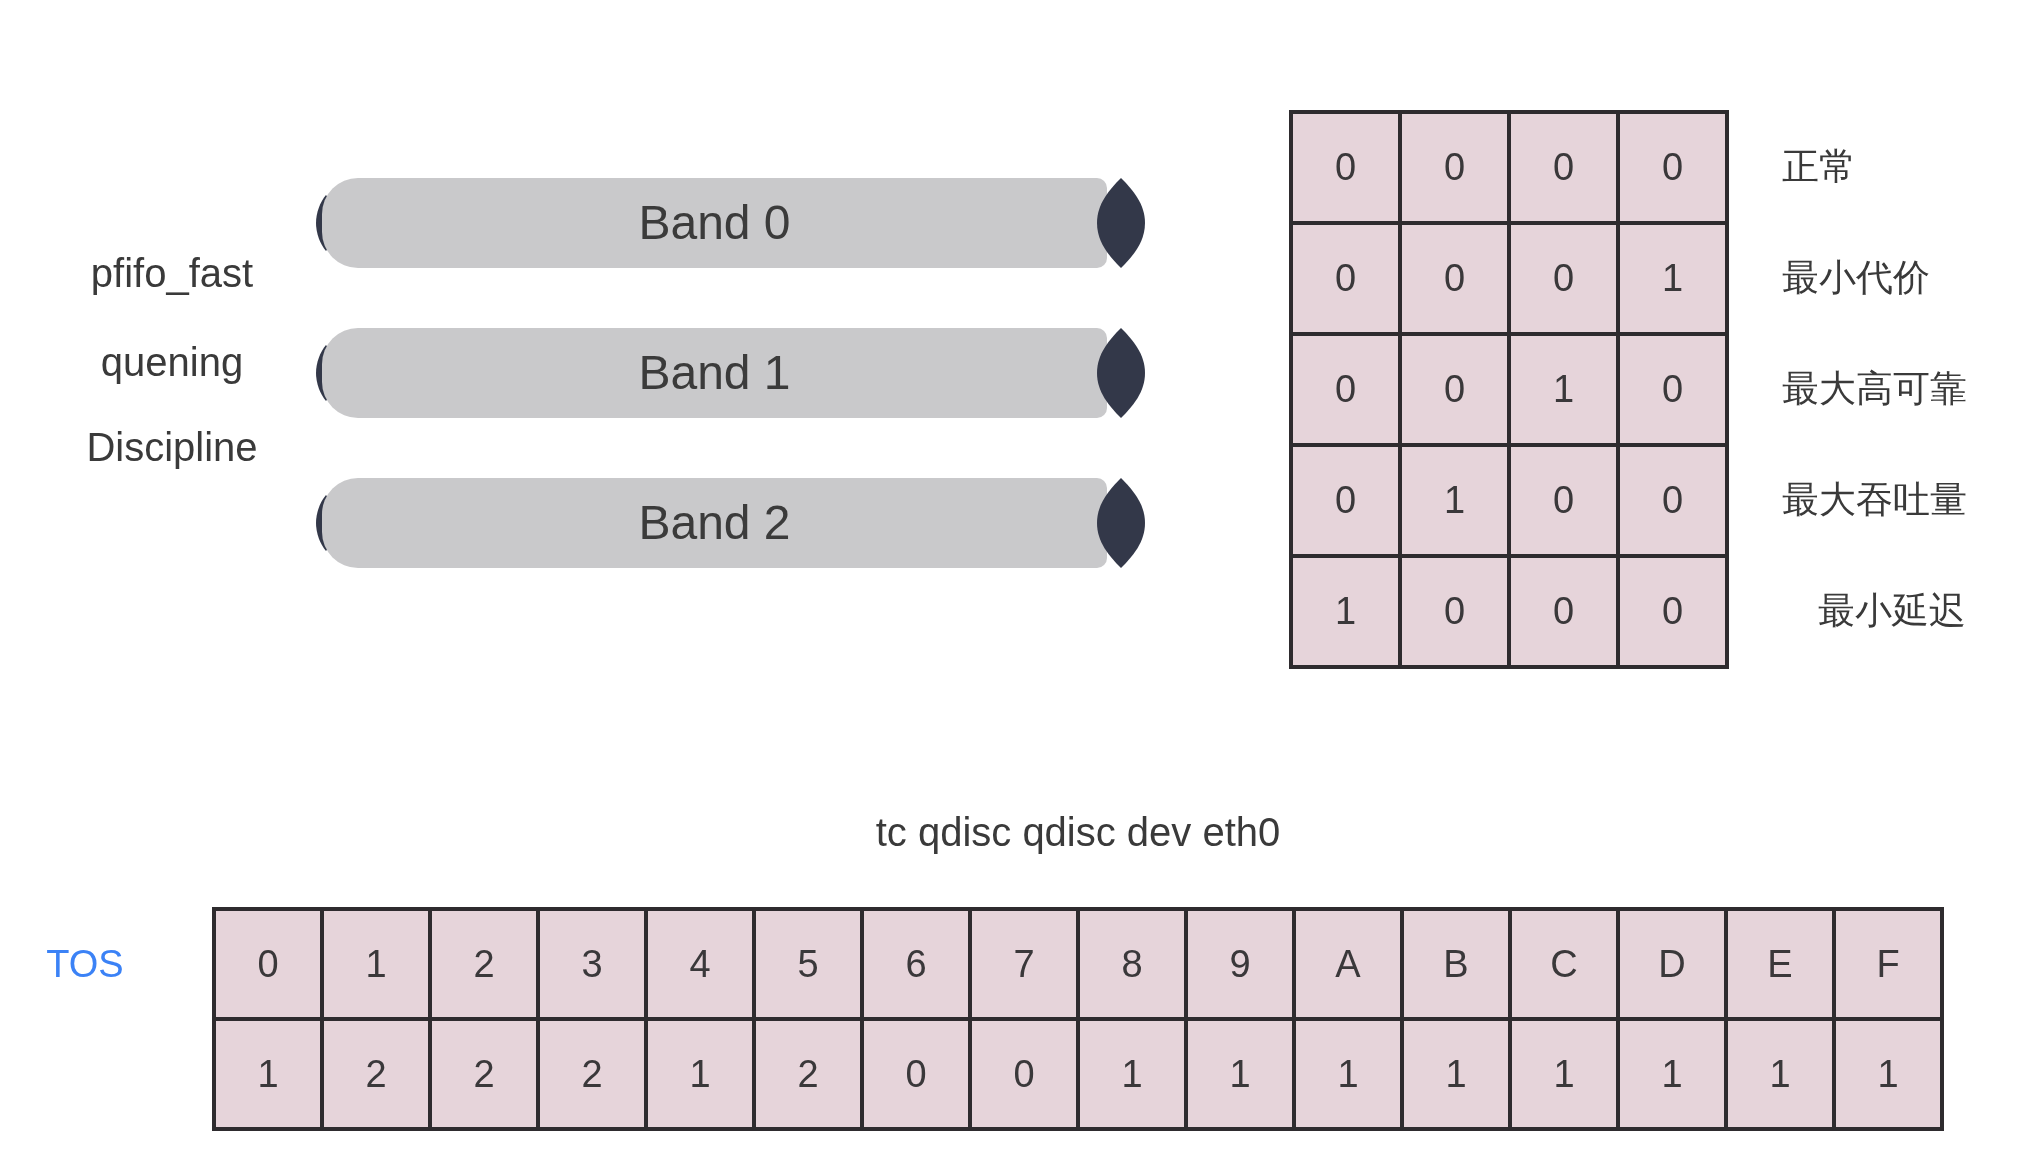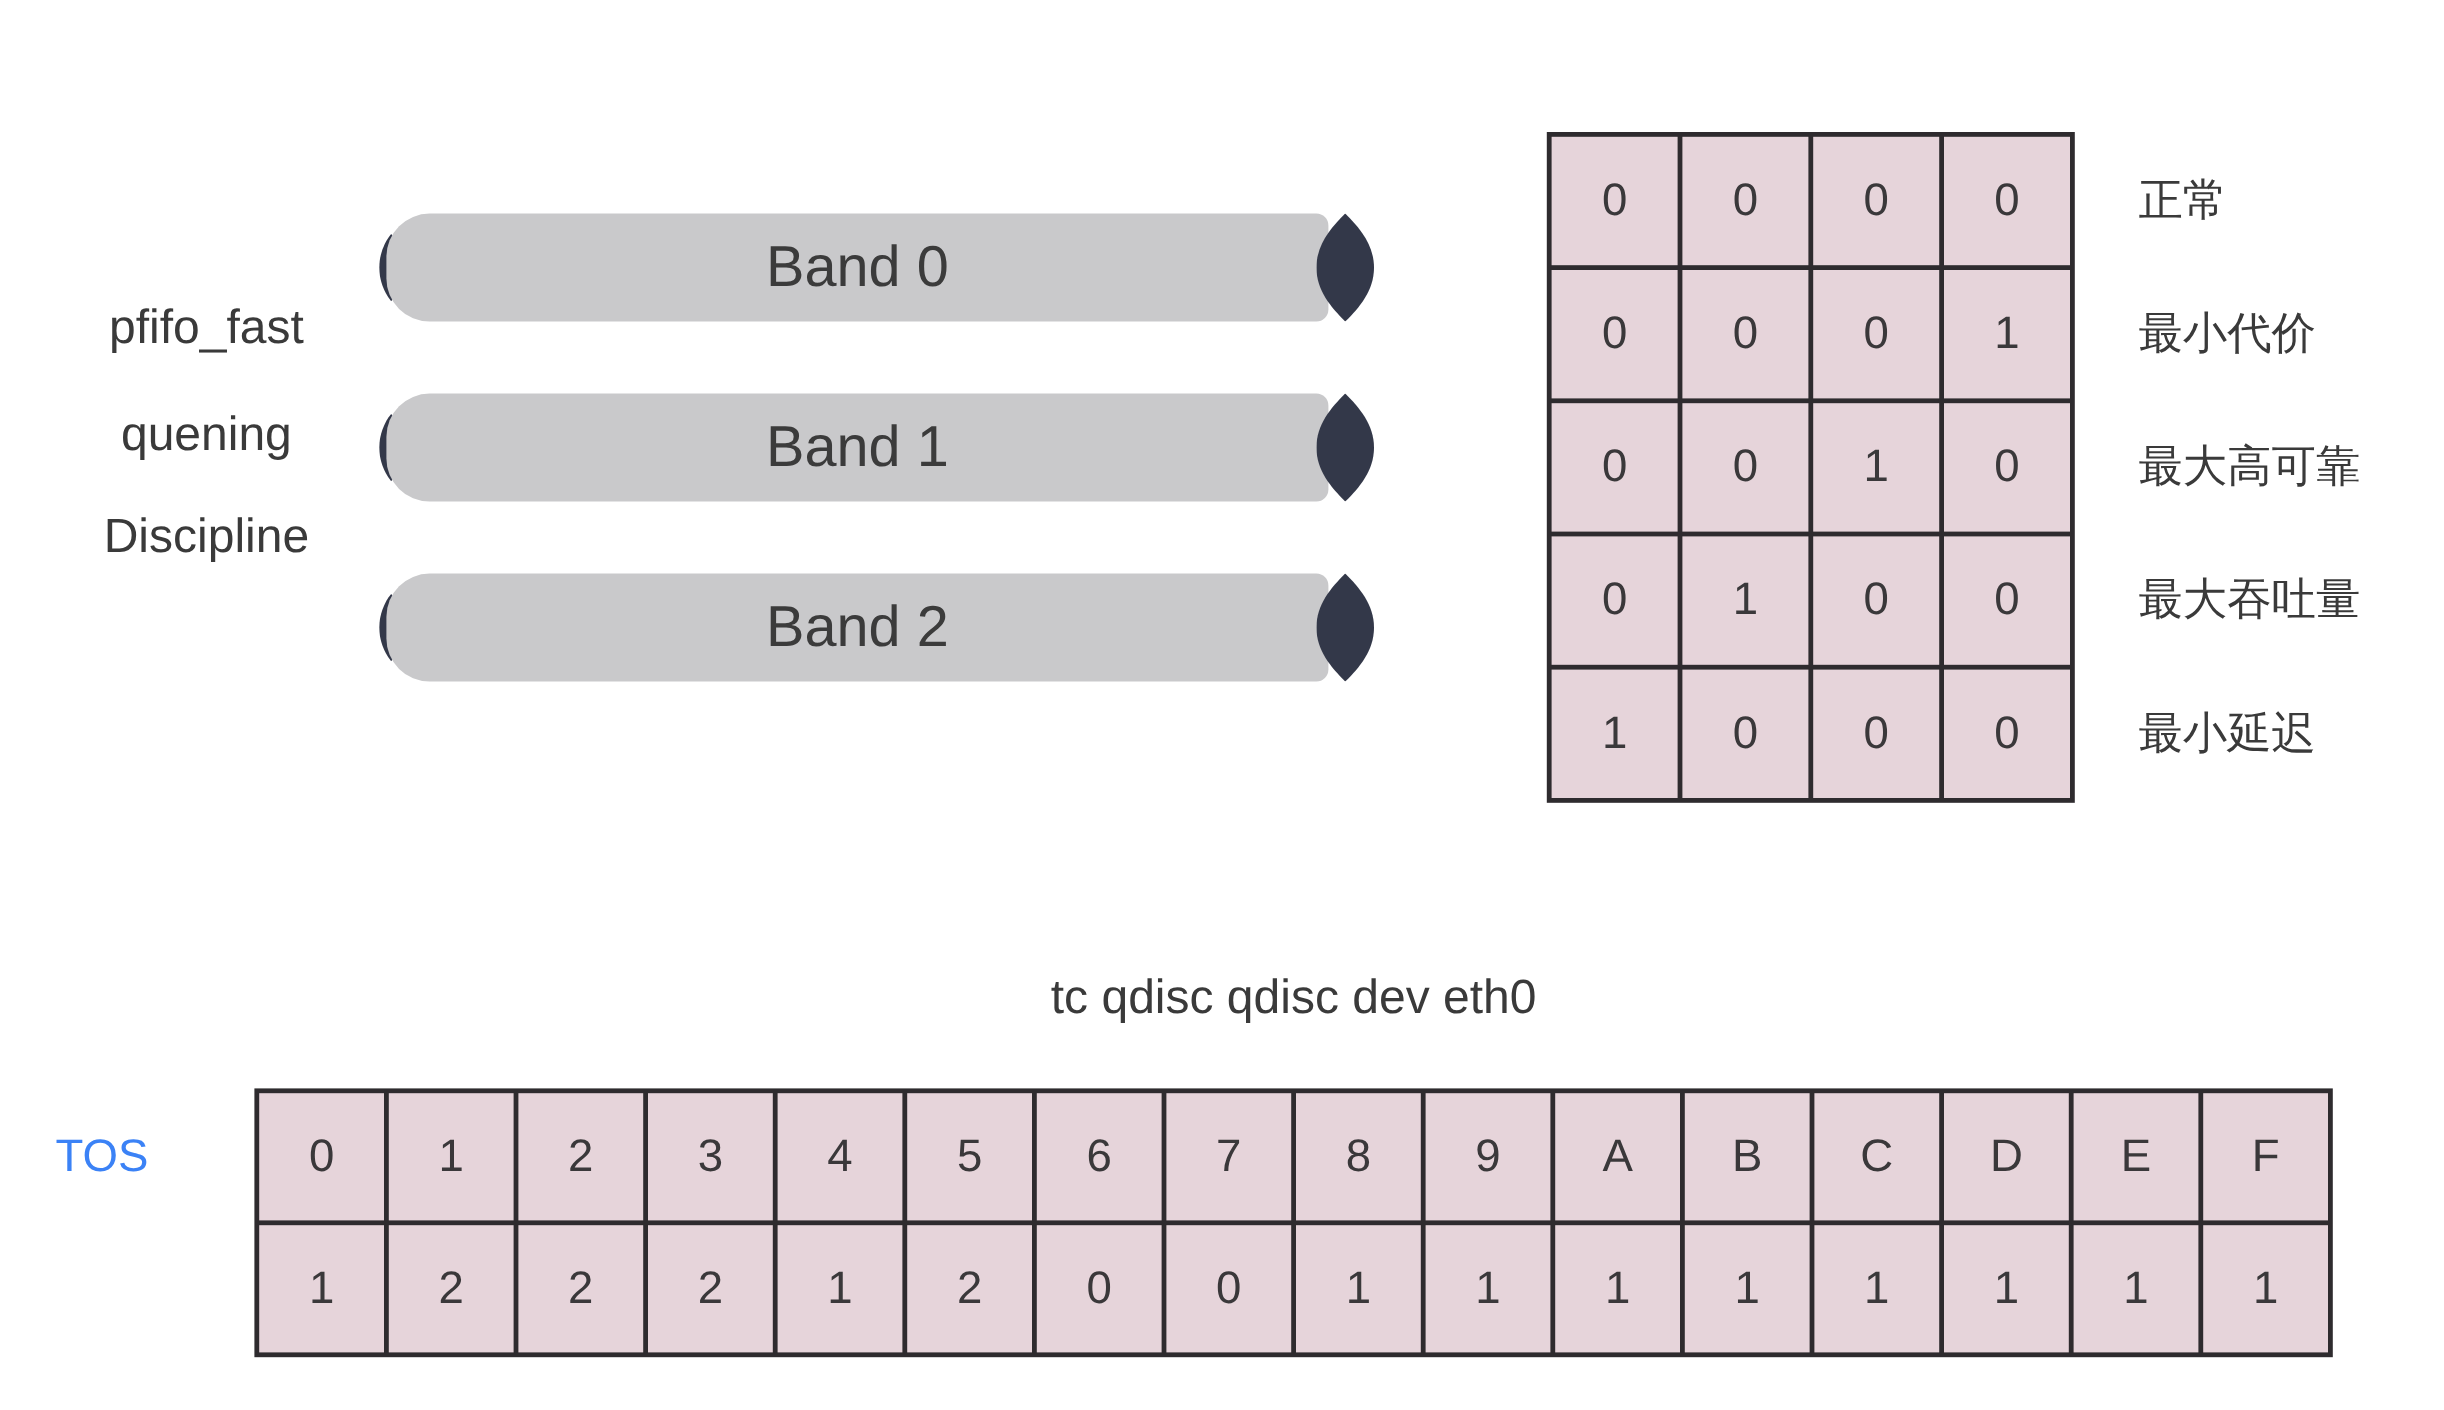--- a/index.html
+++ b/index.html
@@ -125,21 +125,21 @@
     <div class="cell">1</div>
     <div class="cell">0</div>
     <div class="cell">0</div>
     <div class="cell">0</div>
   </div>
 
   <div class="tos-row-label" style="top:167px;">正常</div>
   <div class="tos-row-label" style="top:278px;">最小代价</div>
   <div class="tos-row-label" style="top:389px;">最大高可靠</div>
   <div class="tos-row-label" style="top:500px;">最大吞吐量</div>
-  <div class="tos-row-label" style="top:611px;">最小延迟</div>
+  <div class="tos-row-label" style="top:611px;margin-left:36px;">最小延迟</div>
 
   <div class="prio-title">tc qdisc qdisc dev eth0</div>
 
   <div class="prio-row-label-tos">TOS</div>
 
   <div class="grid prio-grid">
     <div class="cell">0</div>
     <div class="cell">1</div>
     <div class="cell">2</div>
     <div class="cell">3</div>

